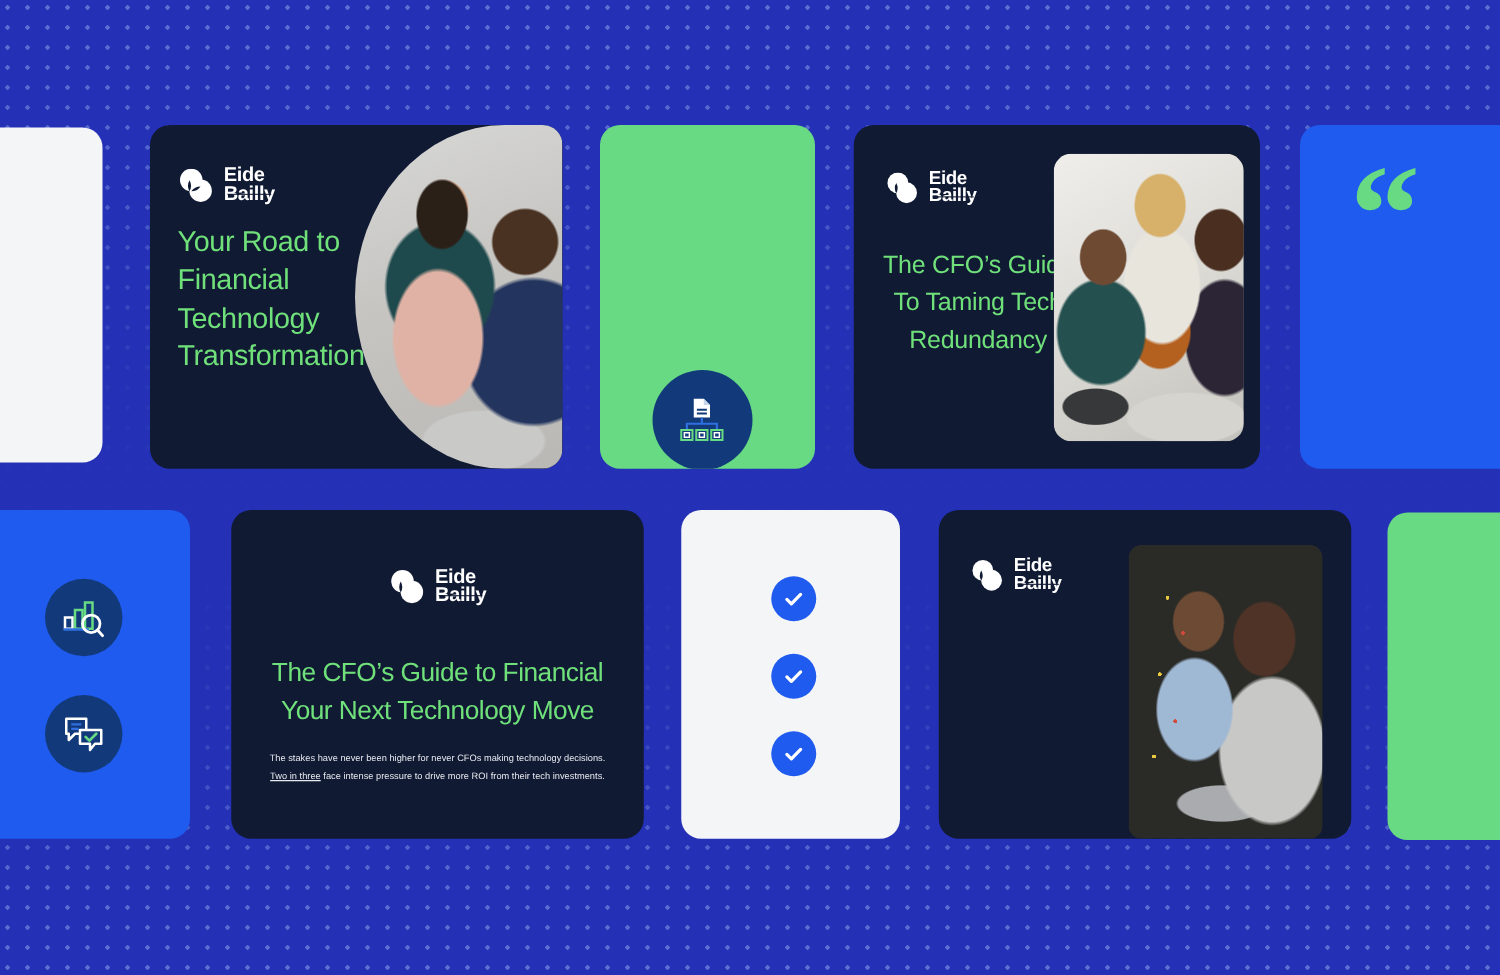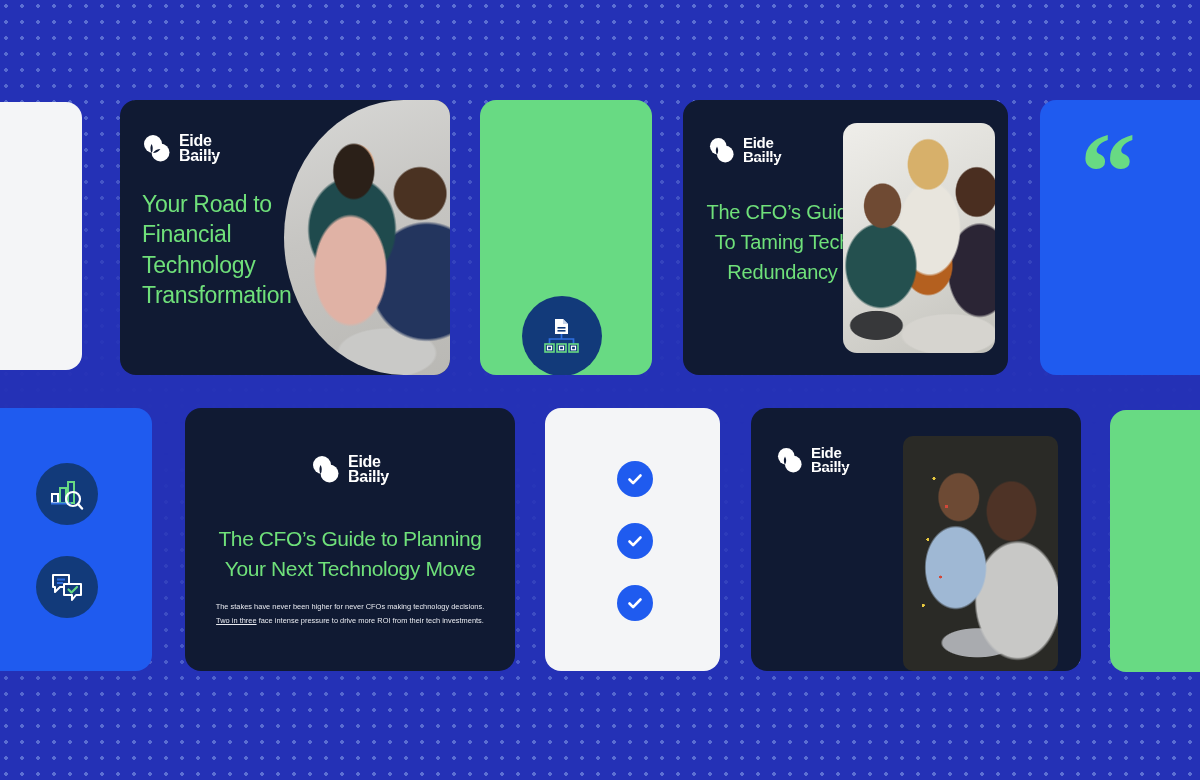--- a/index.html
+++ b/index.html
@@ -60,21 +60,21 @@
     right: 6%;
     top: 48%;
     height: 1px;
     background: rgba(16,26,51,0.85);
   }
 
   
   #card-road { left: 120px; top: 100px; width: 330px; height: 275px; }
   #card-road .logo-wrap { position: absolute; left: 22px; top: 33px; }
   #card-road .headline {
-    position: absolute; left: 22px; top: 89px; width: 185px;
+    position: absolute; left: 22px; top: 78px; width: 185px;
     color: #6fe07a;
     font-size: 23px; line-height: 1.32; font-weight: 500;
     letter-spacing: -0.3px;
   }
   
   .photo-arch {
     position: absolute; right: 0; top: 0; bottom: 0; width: 166px;
     border-top-left-radius: 120px 138px;
     border-bottom-left-radius: 120px 138px;
     overflow: hidden;
@@ -323,21 +323,21 @@
             <circle cx="18.5" cy="17.5" r="9" fill="#ffffff"></circle>
             <path d="M9.6 17.9A9 9 0 0 1 9.6 9.1a9 9 0 0 1 0 8.8z" fill="#101a33"></path>
           </svg>
         </div>
         <div class="wordmark" style="font-size:16px;">
           <span class="l1">Eide</span>
           <span class="l2">Bailly</span>
         </div>
       </div>
     </div>
-    <div class="headline">The CFO’s Guide to Planning Your Next Technology Move</div>
+    <div class="headline">The CFO’s Guide to Financial Your Next Technology Move</div>
     <div class="body">
       <span>The stakes have never been higher for never CFOs making technology decisions.</span>
       <span class="u">Two in three</span><span> face intense pressure to drive more ROI from their tech investments.</span>
     </div>
   </div>
 
   <div class="card white" id="card-checks">
     <div class="check-circle c1">
       <svg width="20" height="20" viewBox="0 0 20 20">
           <path d="M4.5 10.5l3.6 3.6 7.4-7.6" fill="none" stroke="#ffffff" stroke-width="2.6" stroke-linecap="round" stroke-linejoin="round"></path>

